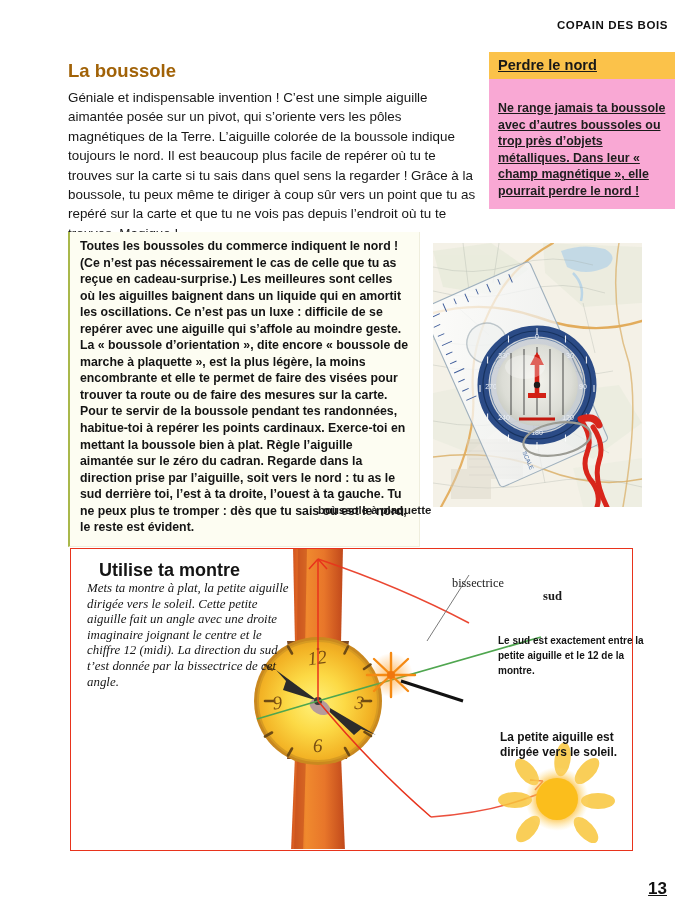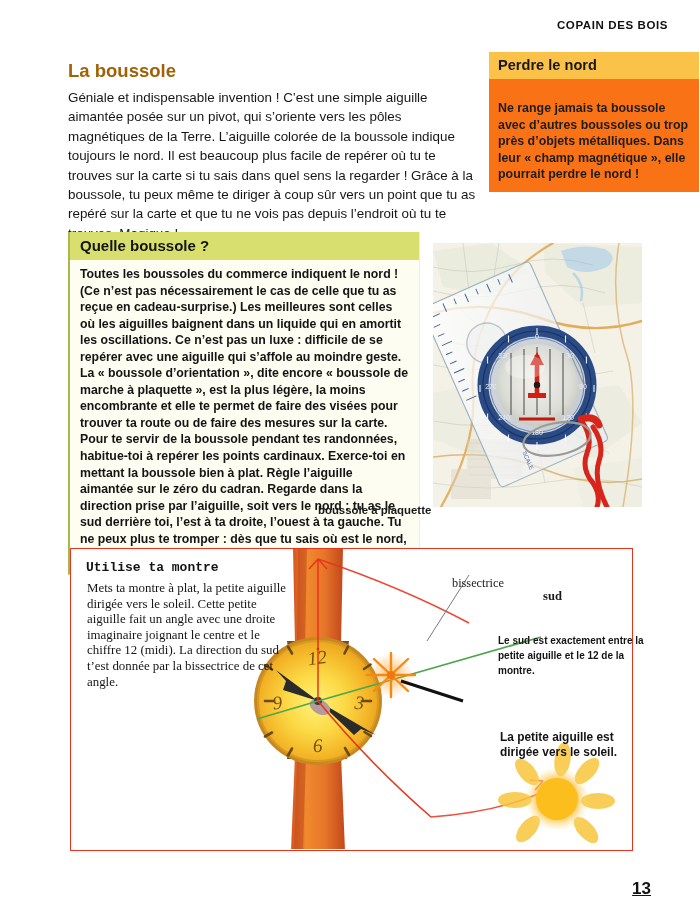--- a/index.html
+++ b/index.html
@@ -38,22 +38,23 @@
     width: 410px;
     font-size: 13.4px;
     line-height: 19.4px;
     color: #161616;
   }
 
   
   .yellowbox {
     position: absolute;
     left: 489px; top: 52px;
-    width: 210px;
-    background: #f97316;
+    width: 186px;
+    background: #f9a8d4;
+    text-decoration: underline;
   }
   .yellowbox .yb-head {
     background: #fbc champion;
     background: #fbc24a;
     padding: 5px 9px 6px 9px;
     font-size: 14.6px;
     font-weight: bold;
     color: #181818;
   }
   .yellowbox .yb-body {
@@ -111,37 +112,36 @@
     position: absolute;
     left: 70px; top: 548px;
     width: 563px; height: 303px;
     border: 1.6px solid #e8331c;
     box-sizing: border-box;
     background: #fff;
     overflow: hidden;
   }
   .redbox-title {
     position: absolute;
-    left: 86px; top: 560px;
-    font-size: 13px;
+    left: 99px; top: 560px;
+    font-size: 18px;
     font-weight: bold;
     color: #141414;
-    font-family: Liberation Mono, monospace;
   }
   .watch-text {
     position: absolute;
     left: 87px; top: 581px;
     width: 205px;
     font-family: "Liberation Serif", serif;
     font-size: 12.9px;
     line-height: 15.6px;
     color: #161616;
   }
   .watch-text p { margin: 0 0 13px 0; }
-  .watch-text p:last-child { margin-bottom: 0; }
+  .watch-text p:last-child { margin-bottom: 0; font-style: italic; }
 
   
   .lbl-bissectrice {
     position: absolute;
     left: 452px; top: 576px;
     font-family: "Liberation Serif", serif;
     font-size: 12.3px;
     color: #1a1a1a;
   }
   .lbl-sud {
@@ -167,42 +167,41 @@
     width: 145px;
     font-size: 11.9px;
     line-height: 15.2px;
     font-weight: bold;
     color: #141414;
   }
 
   
   .pageno {
     position: absolute;
-    right: 49px; bottom: 22px;
+    right: 33px; bottom: 22px;
     font-size: 17px;
     font-weight: bold;
     color: #111;
     text-decoration: underline;
   }
 </style>
 </head>
 <body>
 
 <div class="runhead">COPAIN DES BOIS</div>
 
 <div class="main-title">La boussole</div>
 <div class="intro">Géniale et indispensable invention ! C’est une simple aiguille aimantée posée sur un pivot, qui s’oriente vers les pôles magnétiques de la Terre. L’aiguille colorée de la boussole indique toujours le nord. Il est beaucoup plus facile de repérer où tu te trouves sur la carte si tu sais dans quel sens la regarder ! Grâce à la boussole, tu peux même te diriger à coup sûr vers un point que tu as repéré sur la carte et que tu ne vois pas depuis l’endroit où tu te trouves. Magique !</div>
 
 <div class="yellowbox">
   <div class="yb-head">Perdre le nord</div>
   <div class="yb-body">Ne range jamais ta boussole avec d’autres boussoles ou trop près d’objets métalliques. Dans leur « champ magnétique », elle pourrait perdre le nord !</div>
 </div>
 
 <div class="greenbox">
-  <div class="gb-head">Quelle boussole ?</div>
   <div class="gb-body">Toutes les boussoles du commerce indiquent le nord ! (Ce n’est pas nécessairement le cas de celle que tu as reçue en cadeau-surprise.) Les meilleures sont celles où les aiguilles baignent dans un liquide qui en amortit les oscillations. Ce n’est pas un luxe : difficile de se repérer avec une aiguille qui s’affole au moindre geste. La « boussole d’orientation », dite encore « boussole de marche à plaquette », est la plus légère, la moins encombrante et elle te permet de faire des visées pour trouver ta route ou de faire des mesures sur la carte. Pour te servir de la boussole pendant tes randonnées, habitue-toi à repérer les points cardinaux. Exerce-toi en mettant la boussole bien à plat. Règle l’aiguille aimantée sur le zéro du cadran. Regarde dans la direction prise par l’aiguille, soit vers le nord : tu as le sud derrière toi, l’est à ta droite, l’ouest à ta gauche. Tu ne peux plus te tromper : dès que tu sais où est le nord, le reste est évident.</div>
 </div>
 
 <div class="photo">
   <svg width="209" height="264" viewBox="0 0 209 264">
     <defs>
       <radialGradient id="dialGlass" cx="50%" cy="45%" r="60%">
         <stop offset="0%" stop-color="#f3f2ec"></stop>
         <stop offset="70%" stop-color="#dcddd6"></stop>
         <stop offset="100%" stop-color="#c3c6bd"></stop>

